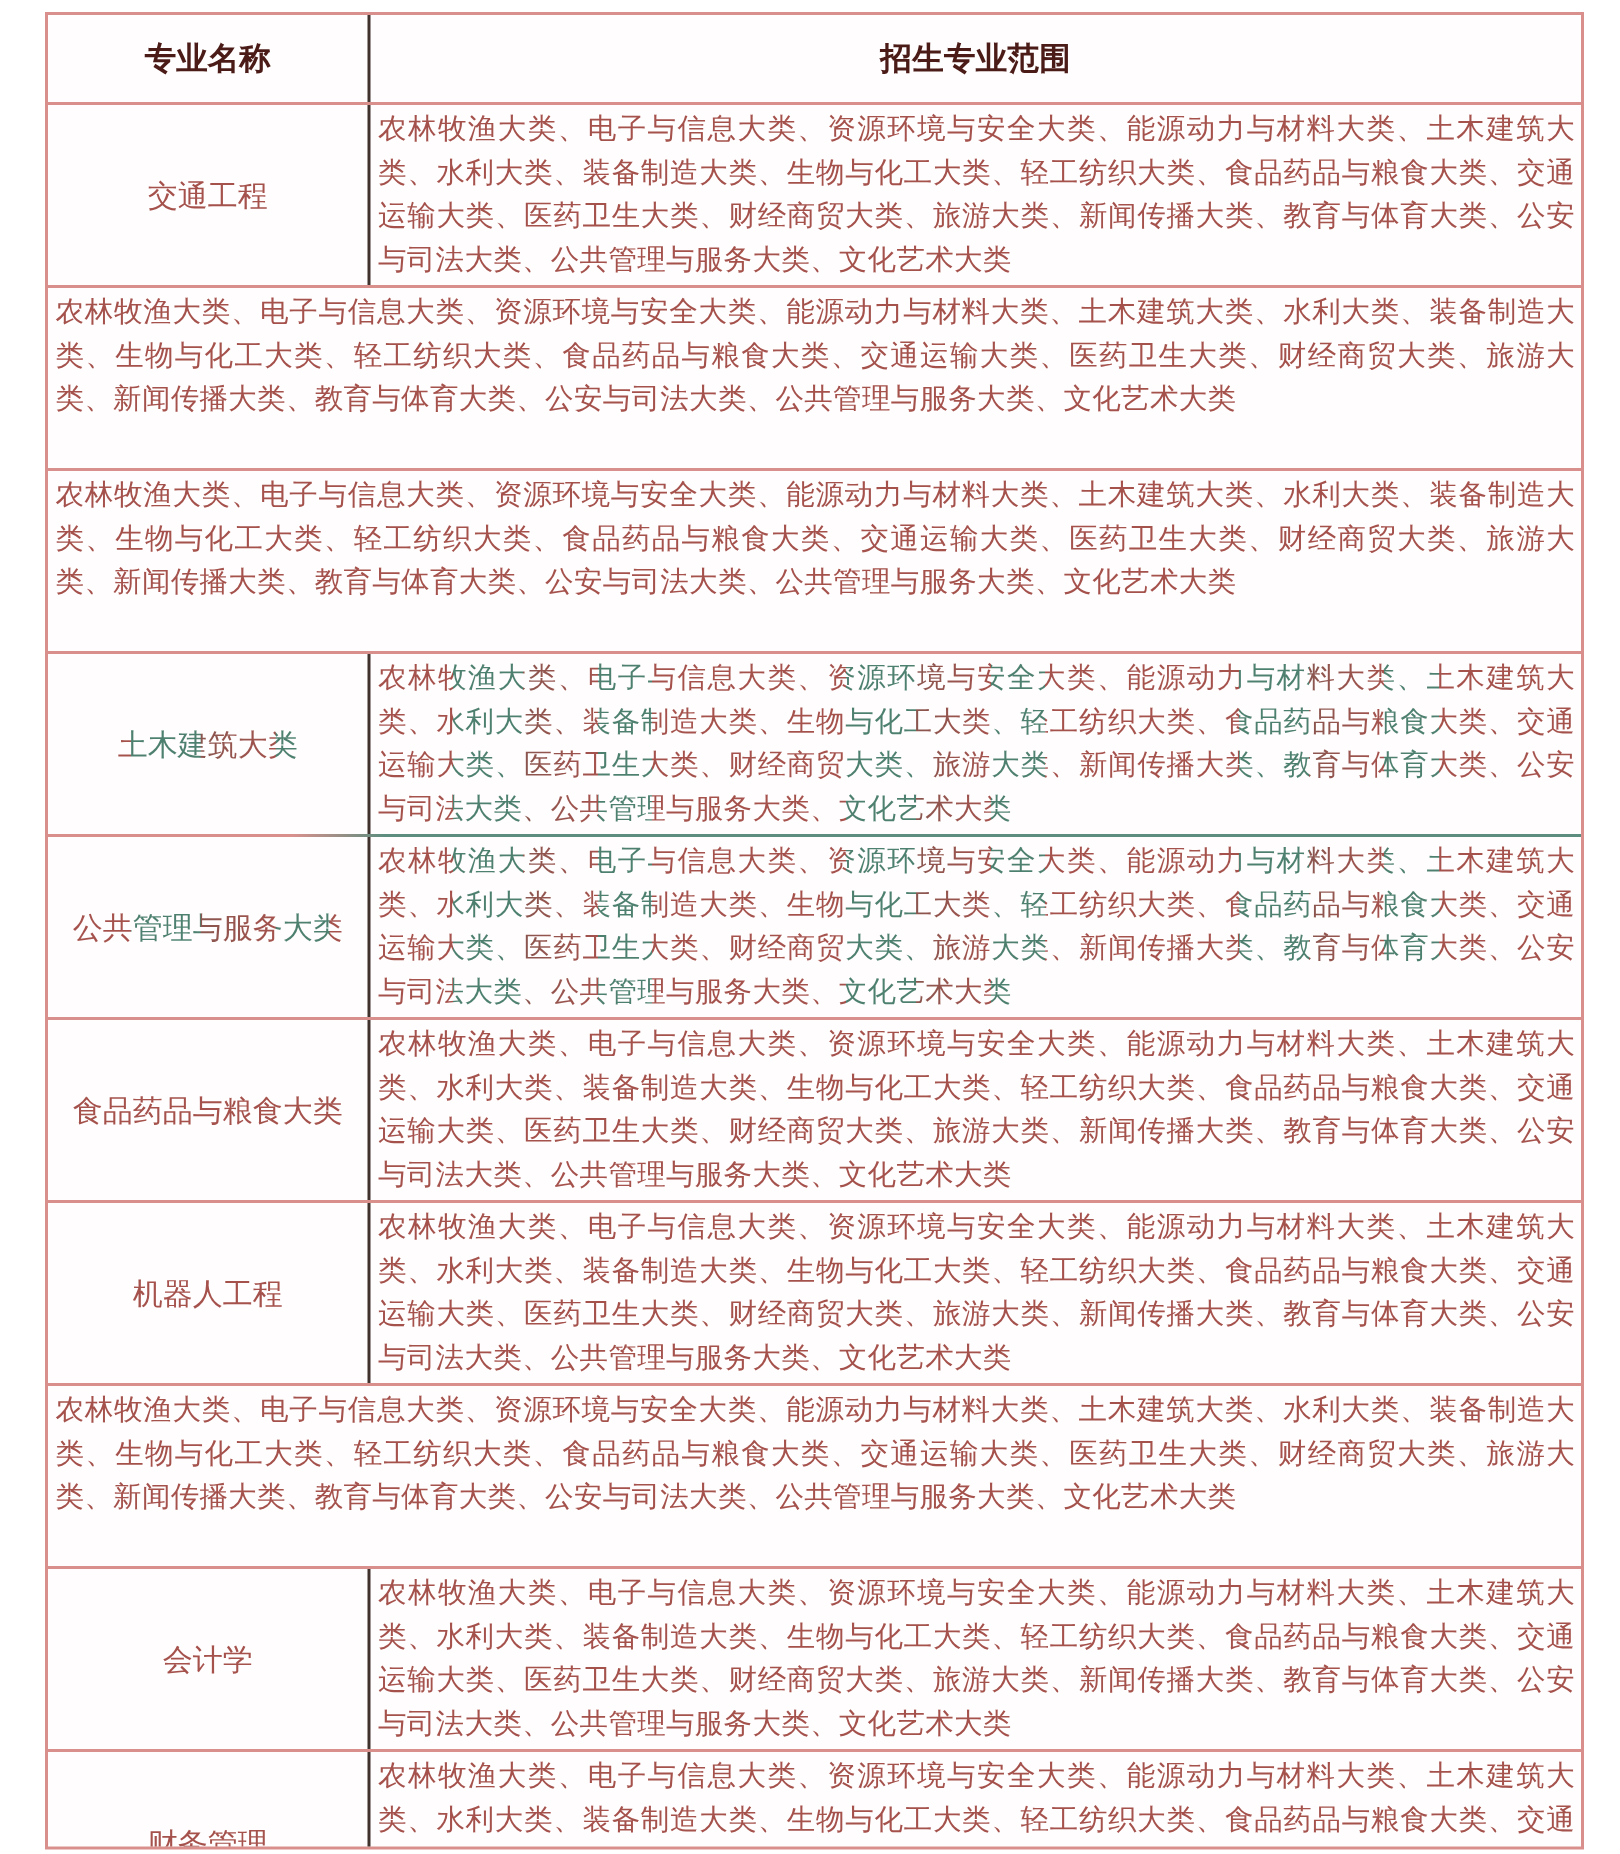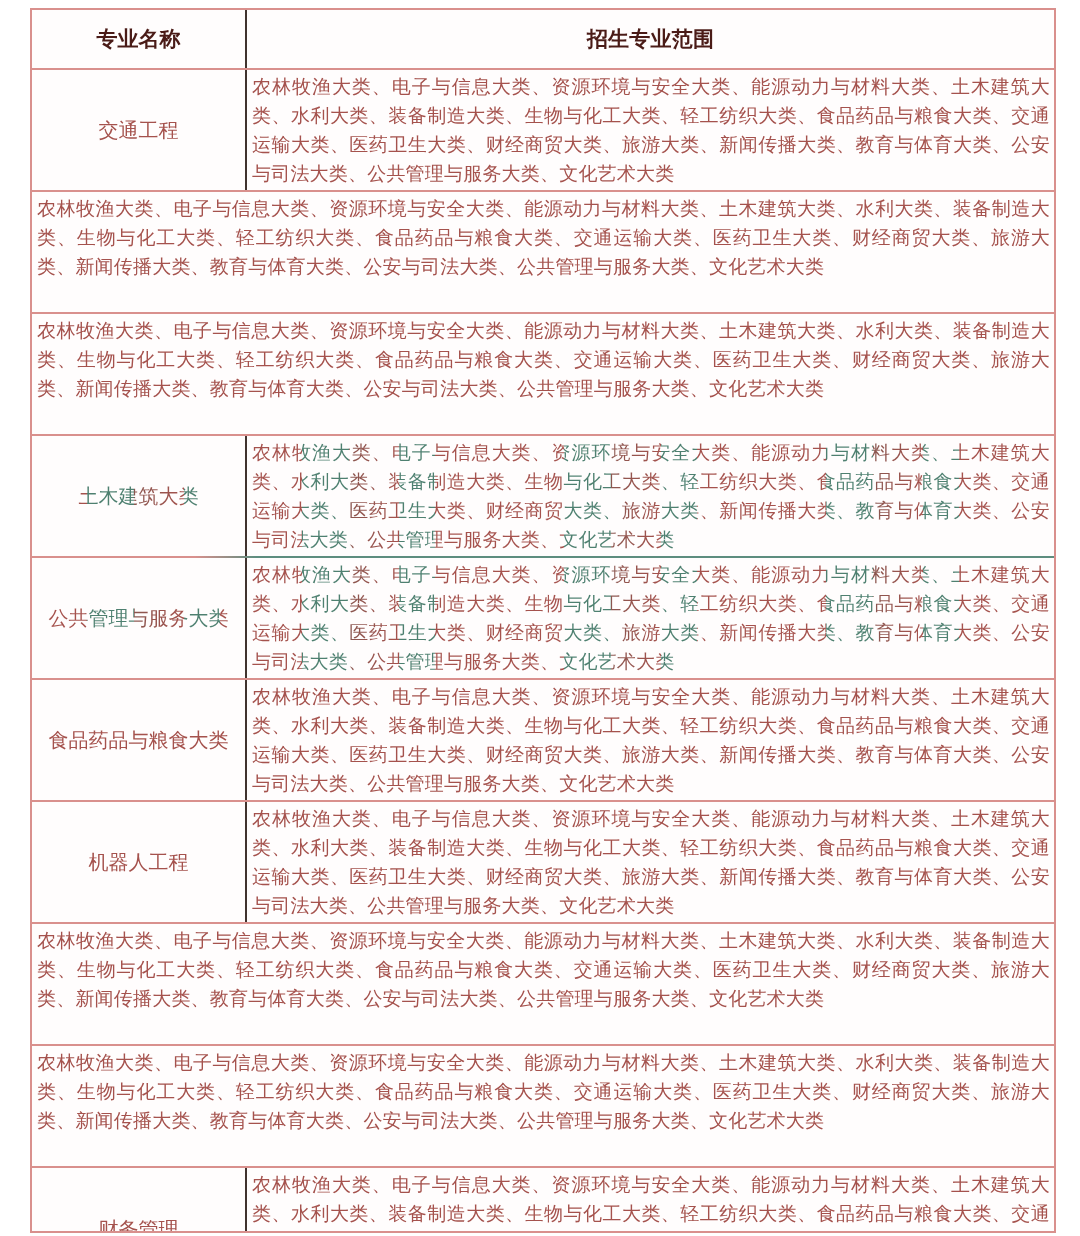--- a/index.html
+++ b/index.html
@@ -136,20 +136,21 @@
   <div class="row">
     <div class="cell left">机器人工程</div>
     <div class="cell right">农林牧渔大类、电子与信息大类、资源环境与安全大类、能源动力与材料大类、土木建筑大类、水利大类、装备制造大类、生物与化工大类、轻工纺织大类、食品药品与粮食大类、交通运输大类、医药卫生大类、财经商贸大类、旅游大类、新闻传播大类、教育与体育大类、公安与司法大类、公共管理与服务大类、文化艺术大类</div>
   </div>
 
   <div class="row">
     <div class="cell right">农林牧渔大类、电子与信息大类、资源环境与安全大类、能源动力与材料大类、土木建筑大类、水利大类、装备制造大类、生物与化工大类、轻工纺织大类、食品药品与粮食大类、交通运输大类、医药卫生大类、财经商贸大类、旅游大类、新闻传播大类、教育与体育大类、公安与司法大类、公共管理与服务大类、文化艺术大类</div>
   </div>
 
   <div class="row">
+    <div class="cell left">会计学</div>
     <div class="cell right">农林牧渔大类、电子与信息大类、资源环境与安全大类、能源动力与材料大类、土木建筑大类、水利大类、装备制造大类、生物与化工大类、轻工纺织大类、食品药品与粮食大类、交通运输大类、医药卫生大类、财经商贸大类、旅游大类、新闻传播大类、教育与体育大类、公安与司法大类、公共管理与服务大类、文化艺术大类</div>
   </div>
 
   <div class="row">
     <div class="cell left">财务管理</div>
     <div class="cell right">农林牧渔大类、电子与信息大类、资源环境与安全大类、能源动力与材料大类、土木建筑大类、水利大类、装备制造大类、生物与化工大类、轻工纺织大类、食品药品与粮食大类、交通运输大类、医药卫生大类、财经商贸大类、旅游大类、新闻传播大类、教育与体育大类、公安与司法大类、公共管理与服务大类、文化艺术大类</div>
   </div>
 
 </div>
 

